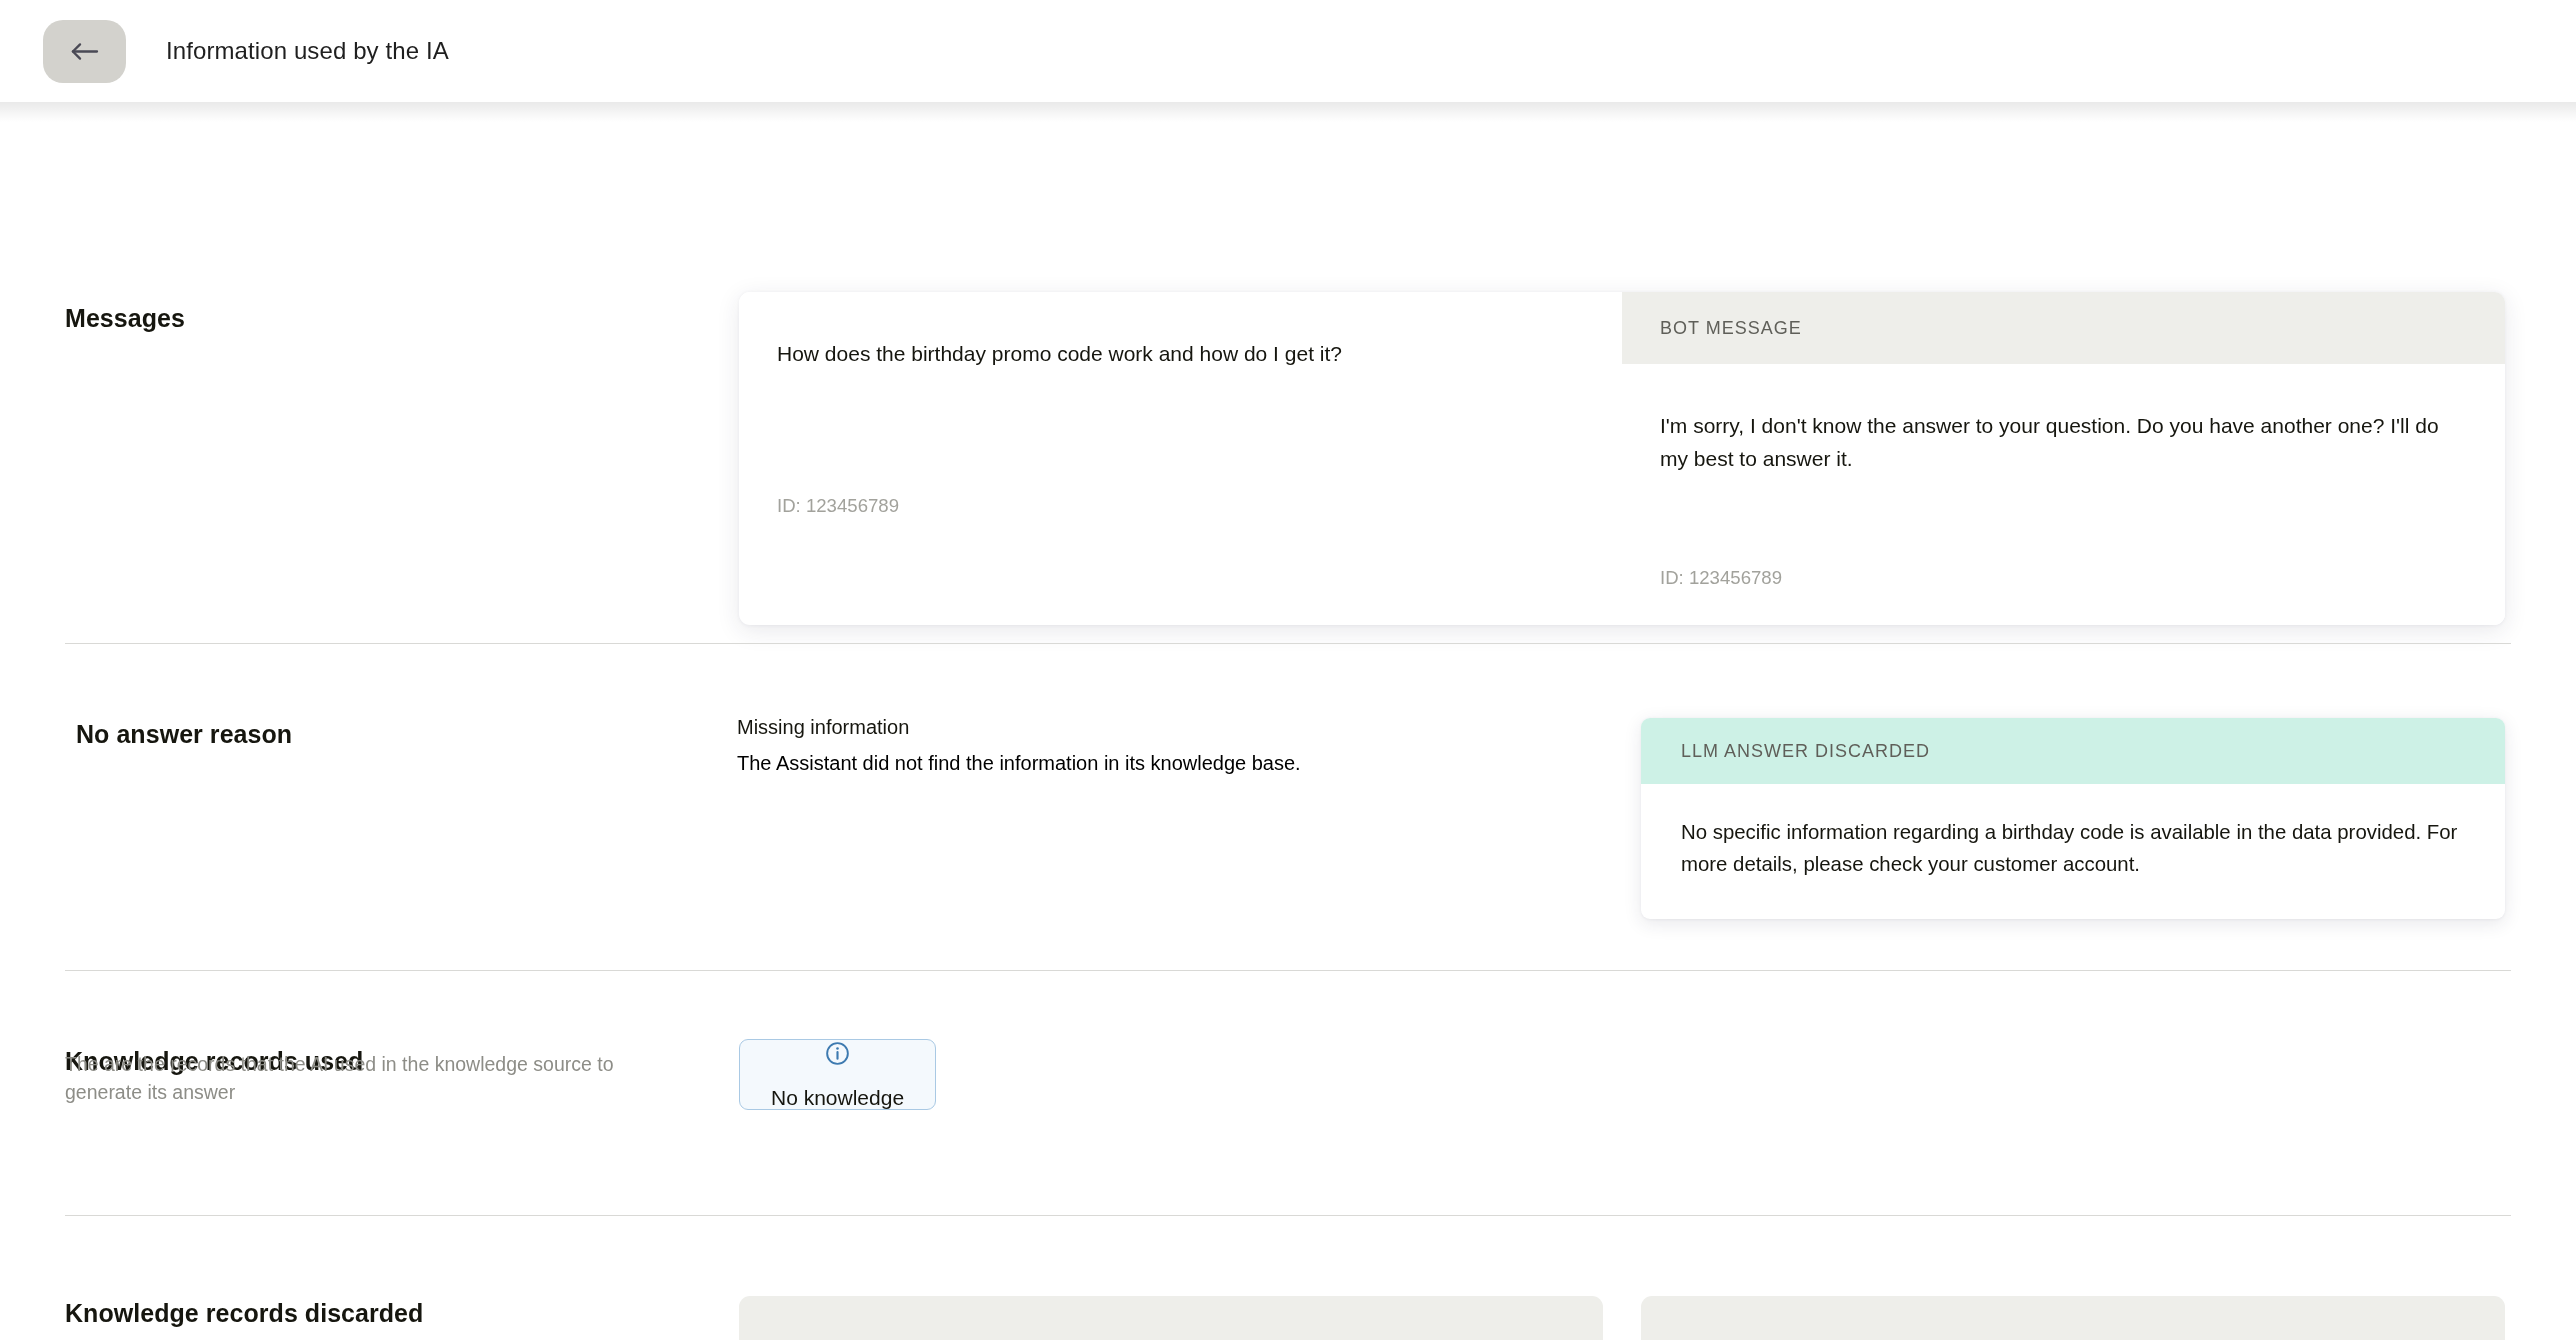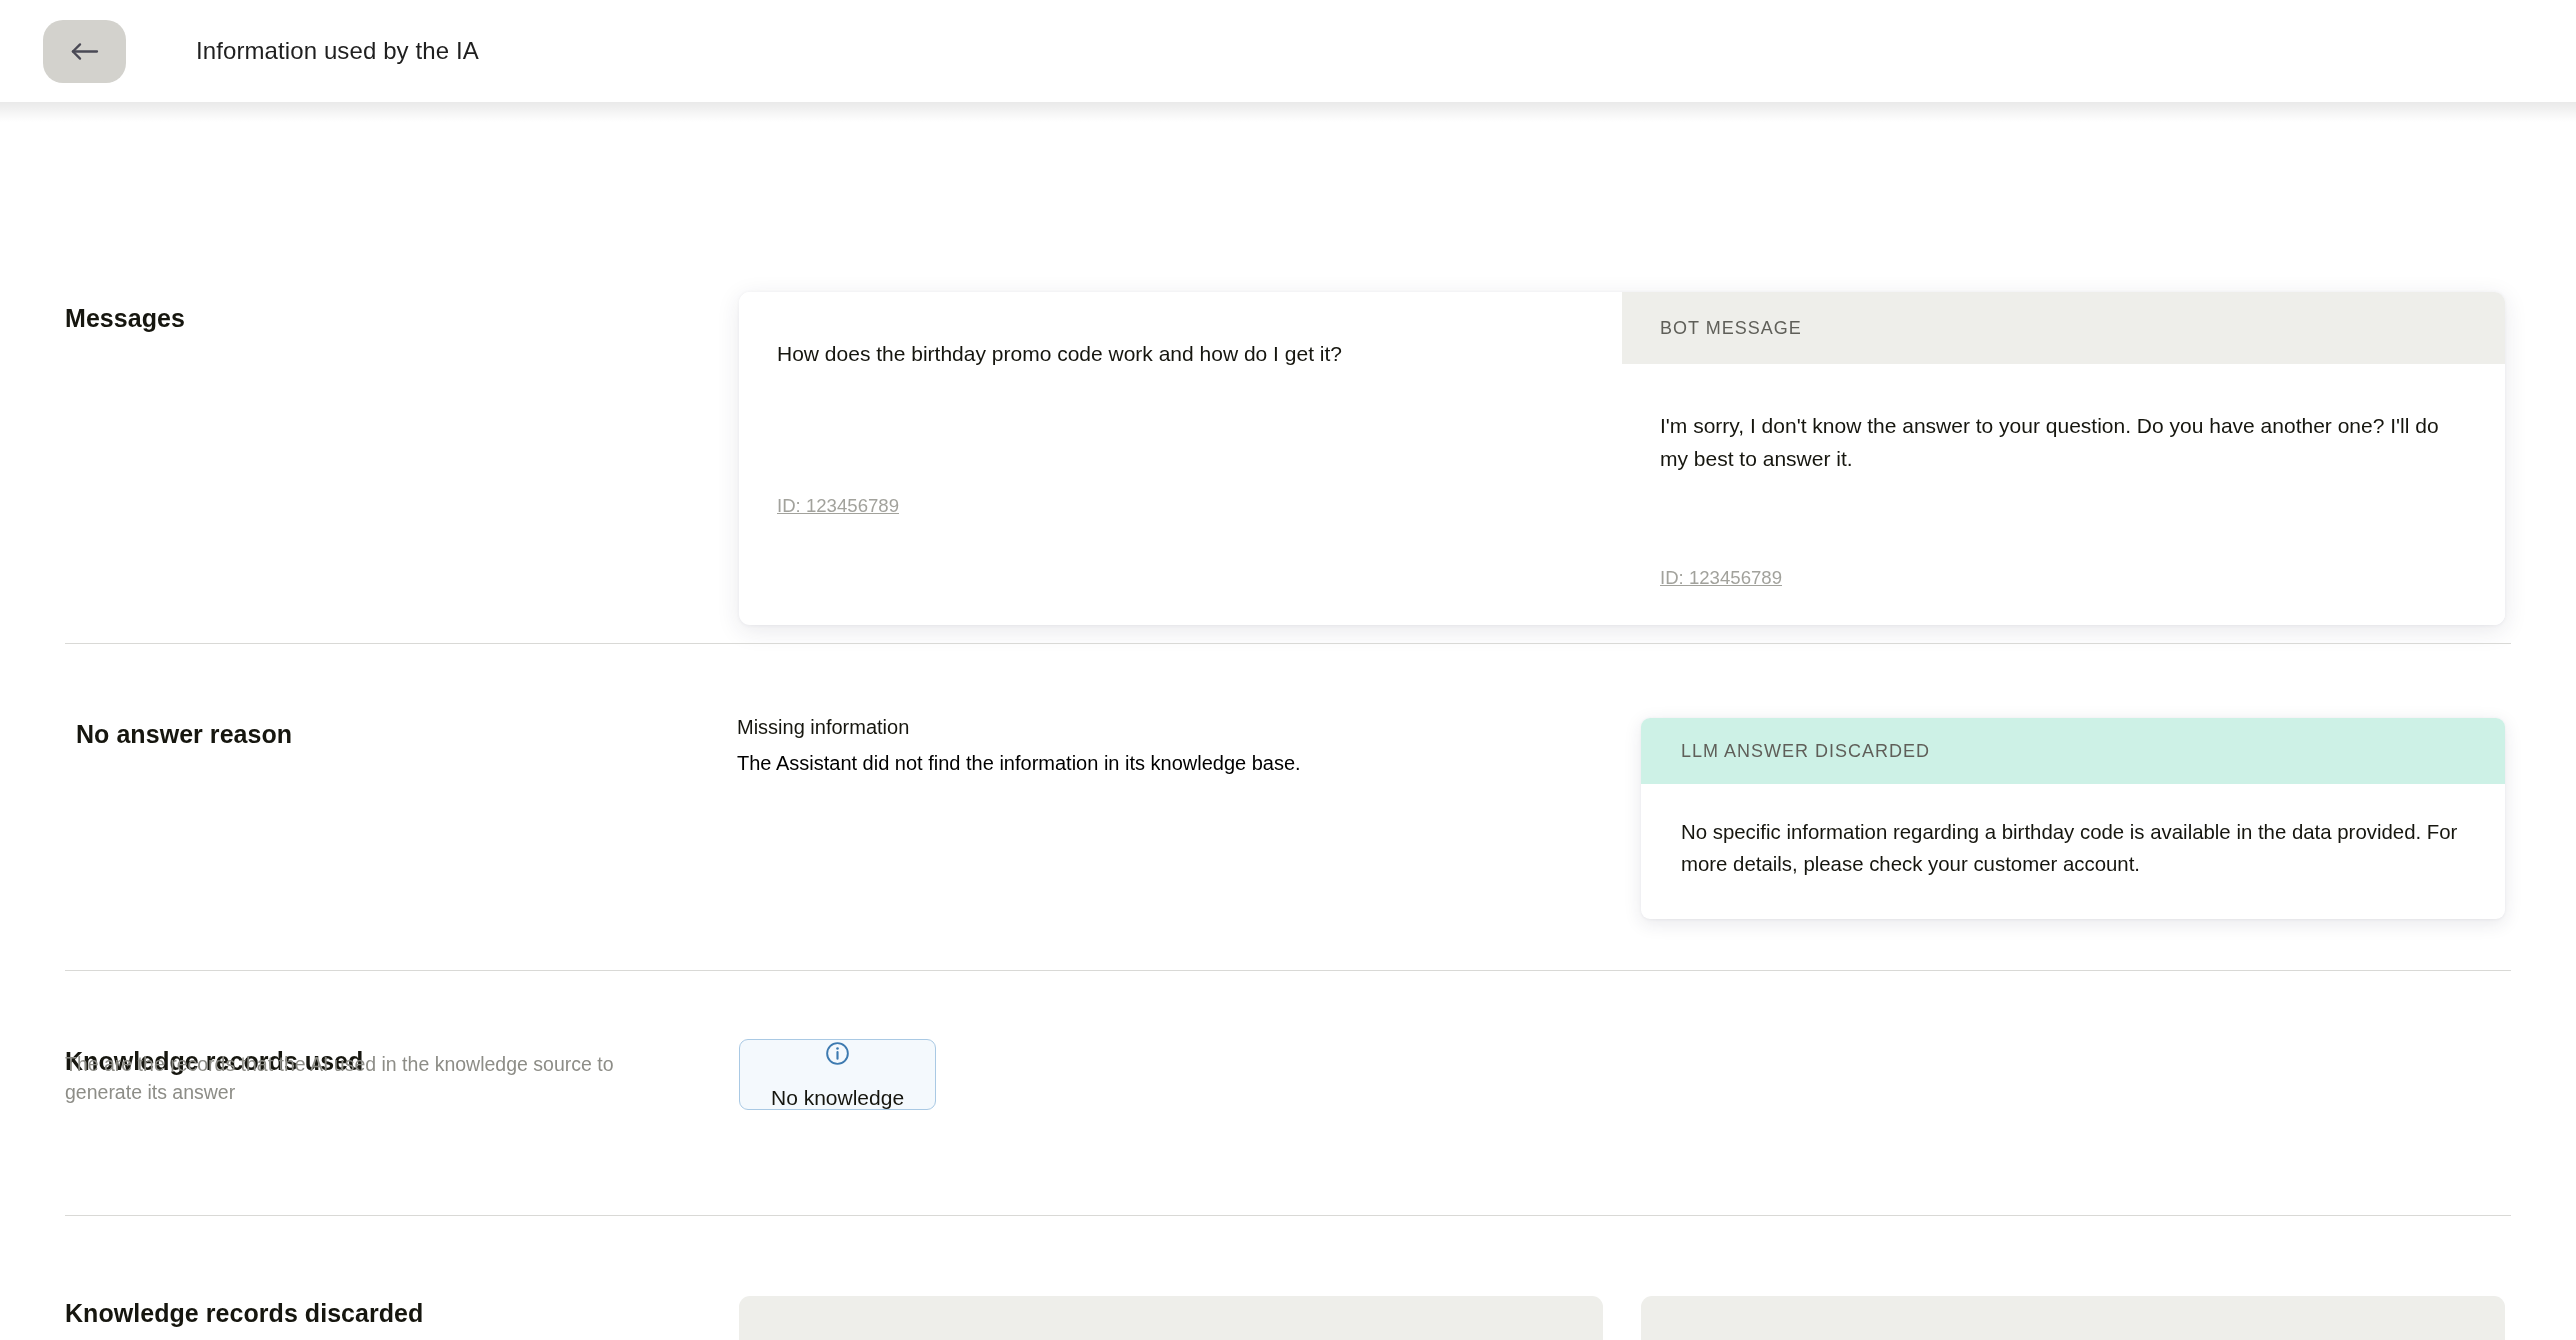--- a/index.html
+++ b/index.html
@@ -40,21 +40,21 @@
     display: flex;
     align-items: center;
     justify-content: center;
     border: none;
     cursor: pointer;
     flex: 0 0 auto;
   }
   .back-button svg { display: block; }
 
   .topbar-title {
-    margin-left: 70px;
+    margin-left: 40px;
     font-size: 24px;
     color: #1f1f1f;
     letter-spacing: 0.1px;
     white-space: nowrap;
   }
 
   
   .page {
     position: relative;
     width: 2576px;
@@ -128,21 +128,20 @@
   .msg-text {
     font-size: 21px;
     line-height: 1.58;
     color: #16160f;
   }
   .msg-id {
     padding: 0 38px 36px 38px;
     font-size: 18.6px;
     color: #a2a29c;
     background: #ffffff;
-    text-decoration: underline;
   }
 
   
   #reason-section { position: absolute; left: 0; top: 0; width: 100%; }
   #reason-divider { top: 541px; }
   #reason-title { position: absolute; left: 76px; top: 618px; }
 
   .reason-block {
     position: absolute;
     left: 737px;

